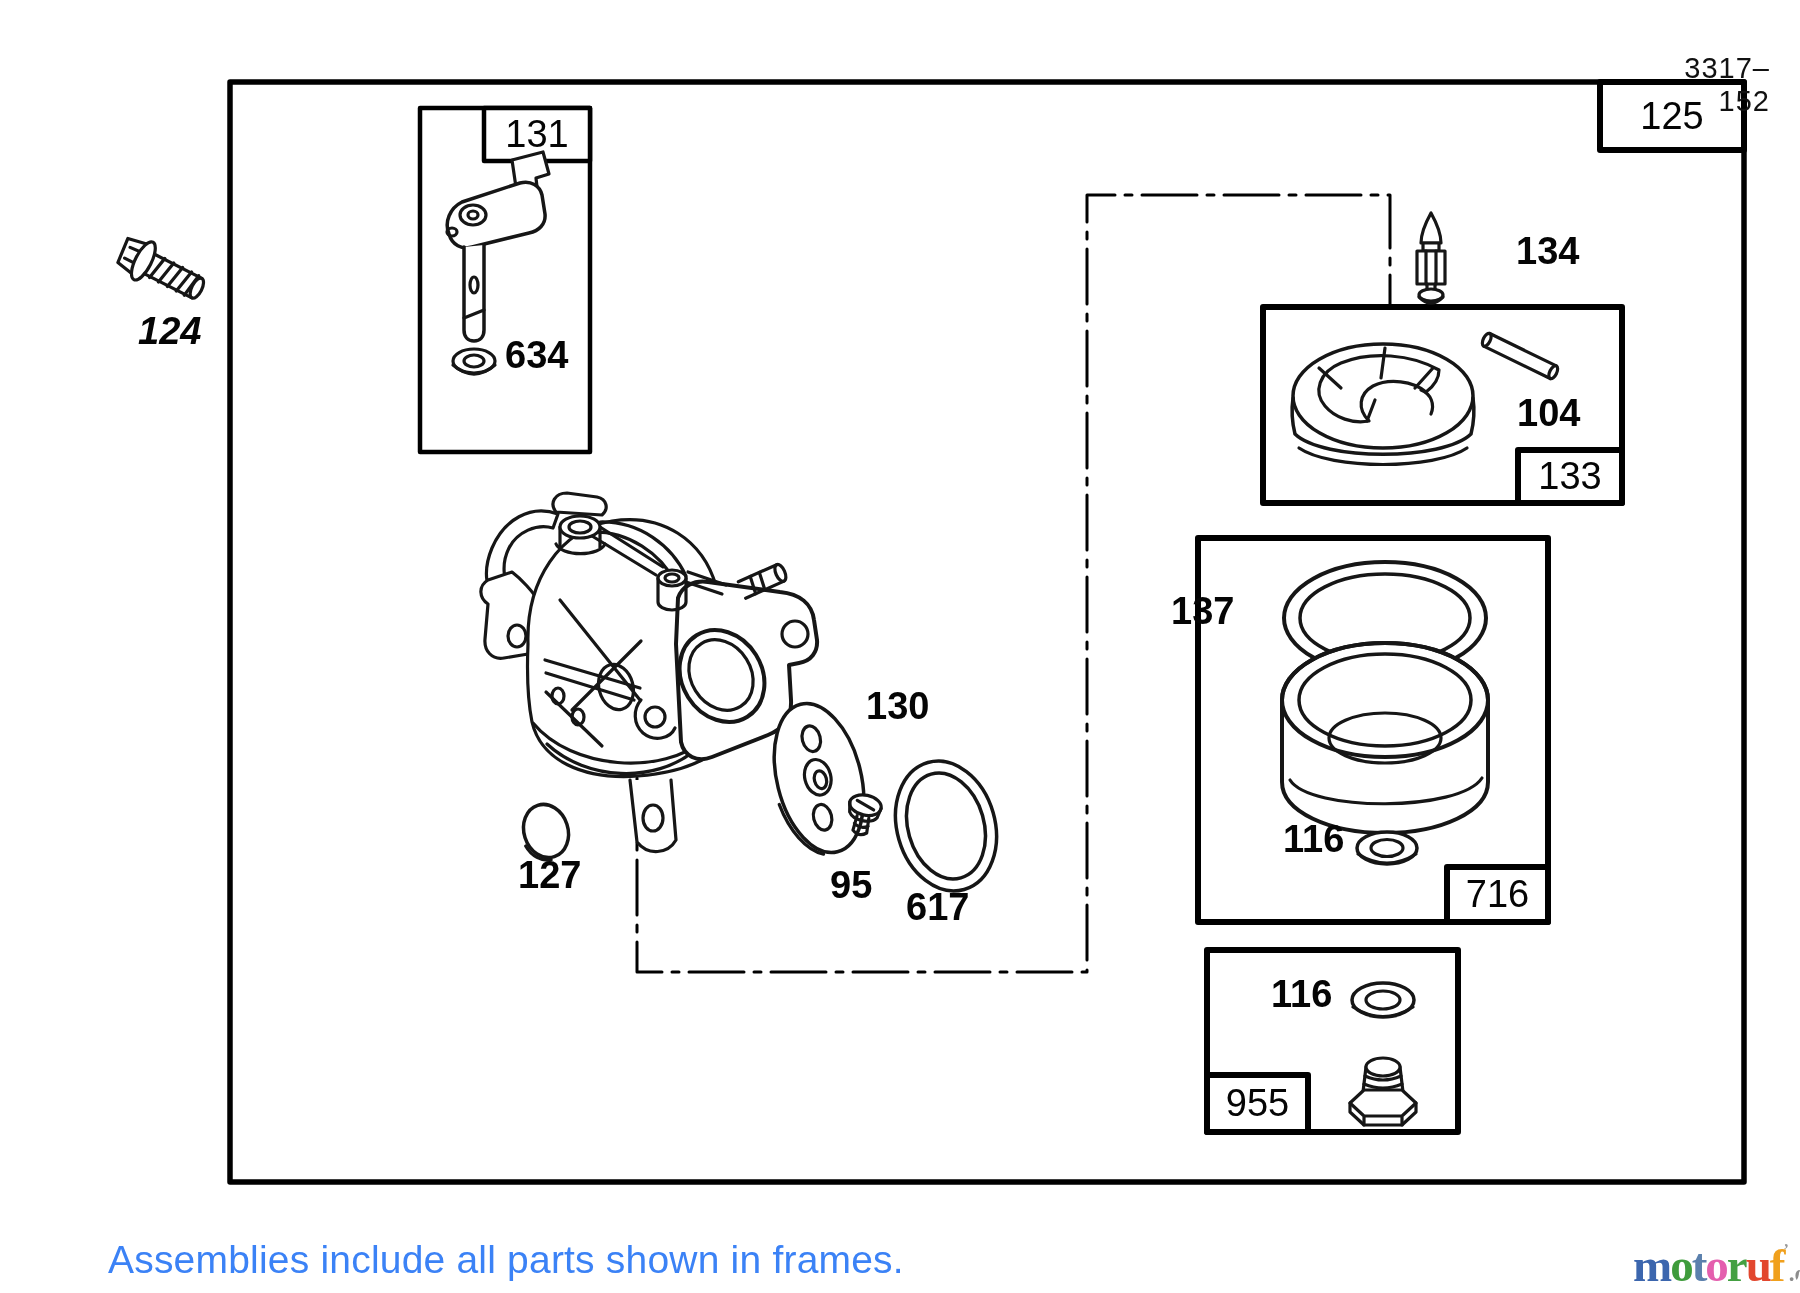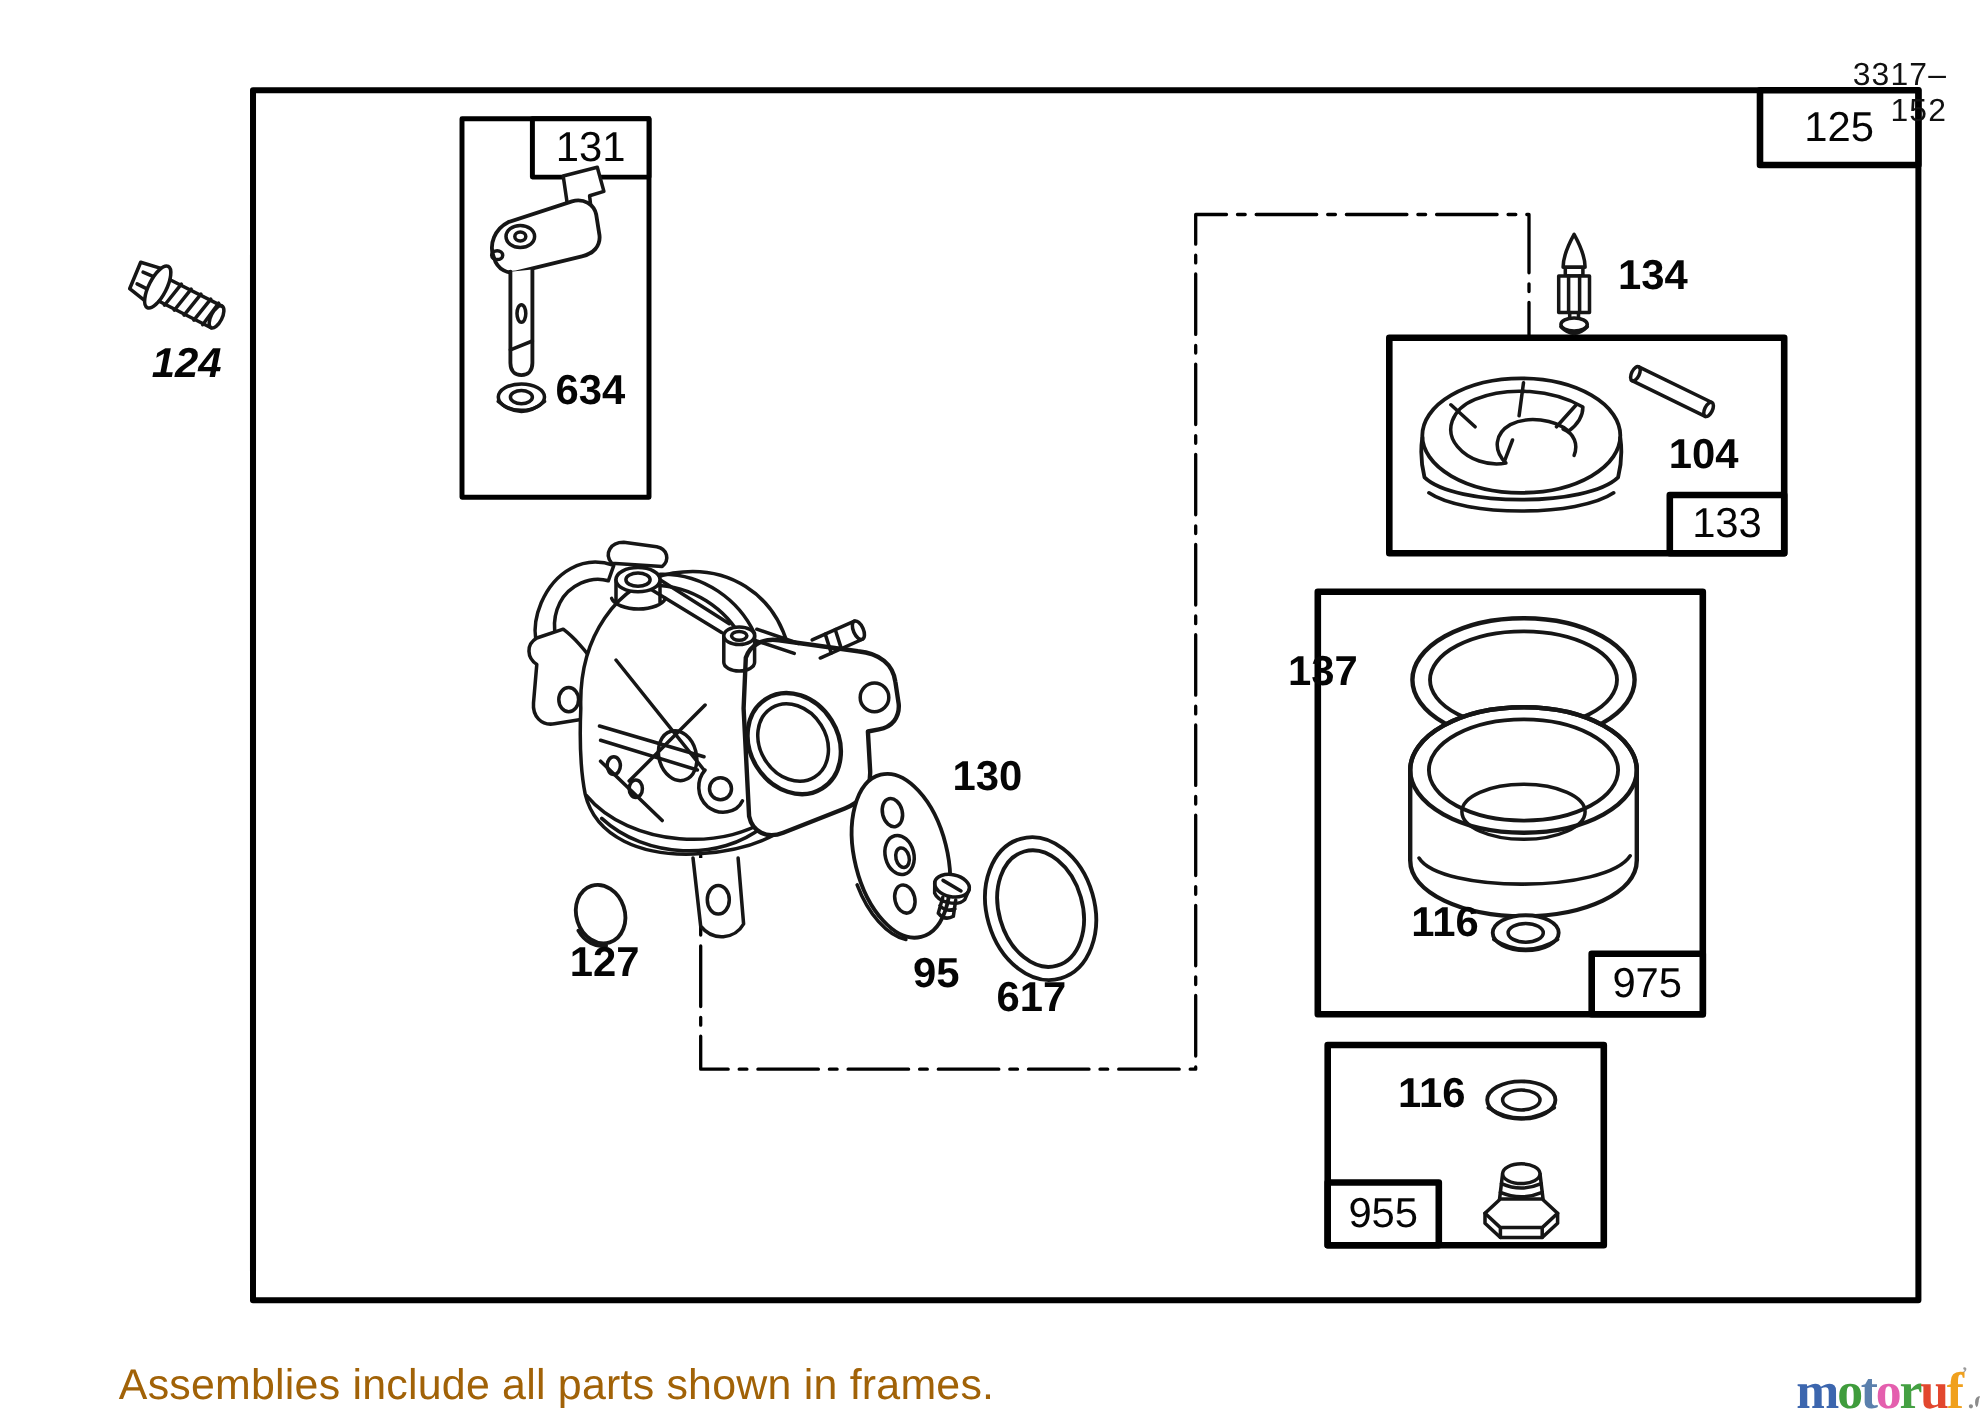--- a/index.html
+++ b/index.html
@@ -14,21 +14,21 @@
   }
   .boxlabel{
     position:absolute;display:flex;align-items:center;justify-content:center;
     font-weight:400;font-size:38px;color:#050505;
   }
   .sheetnum{
     position:absolute;left:1636px;top:52px;width:134px;text-align:right;
     font-size:29px;font-weight:400;letter-spacing:1px;color:#111;
   }
   .caption{
-    position:absolute;left:108px;top:1238px;font-size:39px;font-weight:400;color:#a16207;
+    position:absolute;left:108px;top:1238px;font-size:39px;font-weight:400;color:#3b82f6;
     letter-spacing:0.2px;
   }
   .logo{
     position:absolute;left:1633px;top:1242px;
     font-family:"Liberation Serif",serif;font-weight:700;font-size:47px;line-height:1;
     letter-spacing:-2px;white-space:nowrap;cursor:pointer;
   }
   .logo .mark{font-size:16px;color:#9a9a9a;vertical-align:top;letter-spacing:0;}
   .logo .suffix{font-size:23px;color:#8c8c8c;letter-spacing:0;font-weight:700;}
 </style>
@@ -197,30 +197,30 @@
         <path d="M 1350,1103 L 1364,1116 L 1402,1116 L 1416,1103 M 1364,1116 L 1364,1125 M 1402,1116 L 1402,1125"></path>
       </g>
     </g>
   </svg>
 
   <div class="sheetnum">3317–152</div>
 
   <div class="boxlabel" style="left:1600px;top:82px;width:144px;height:68px;">125</div>
   <div class="boxlabel" style="left:484px;top:108px;width:106px;height:53px;">131</div>
   <div class="boxlabel" style="left:1518px;top:450px;width:104px;height:53px;">133</div>
-  <div class="boxlabel" style="left:1447px;top:867px;width:101px;height:55px;">975</div>
+  <div class="boxlabel" style="left:1447px;top:867px;width:101px;height:55px;">716</div>
   <div class="boxlabel" style="left:1207px;top:1075px;width:101px;height:57px;">955</div>
 
   <span class="callout" style="left:138px;top:312px;font-style:italic;">124</span>
   <span class="callout" style="left:505px;top:336px;">634</span>
   <span class="callout" style="left:866px;top:687px;">130</span>
   <span class="callout" style="left:830px;top:822px;margin-top:44px;">95</span>
   <span class="callout" style="left:906px;top:888px;">617</span>
   <span class="callout" style="left:518px;top:856px;">127</span>
-  <span class="callout" style="left:1471px;top:232px;">134</span>
+  <span class="callout" style="left:1516px;top:232px;">134</span>
   <span class="callout" style="left:1517px;top:394px;">104</span>
   <span class="callout" style="left:1140px;top:592px;margin-left:31px;">137</span>
   <span class="callout" style="left:1283px;top:820px;">116</span>
   <span class="callout" style="left:1271px;top:975px;">116</span>
 
   <div class="caption">Assemblies include all parts shown in frames.</div>
 
   <div class="logo">
     <span><span style="color: rgb(60, 102, 174);">m</span><span style="color: rgb(63, 156, 60);">o</span><span style="color: rgb(91, 128, 173);">t</span><span style="color: rgb(228, 95, 174);">o</span><span style="color: rgb(68, 160, 66);">r</span><span style="color: rgb(226, 71, 46);">u</span><span style="color: rgb(240, 160, 29);">f</span></span><span class="mark">’</span><span class="suffix">.de</span>
   </div>

